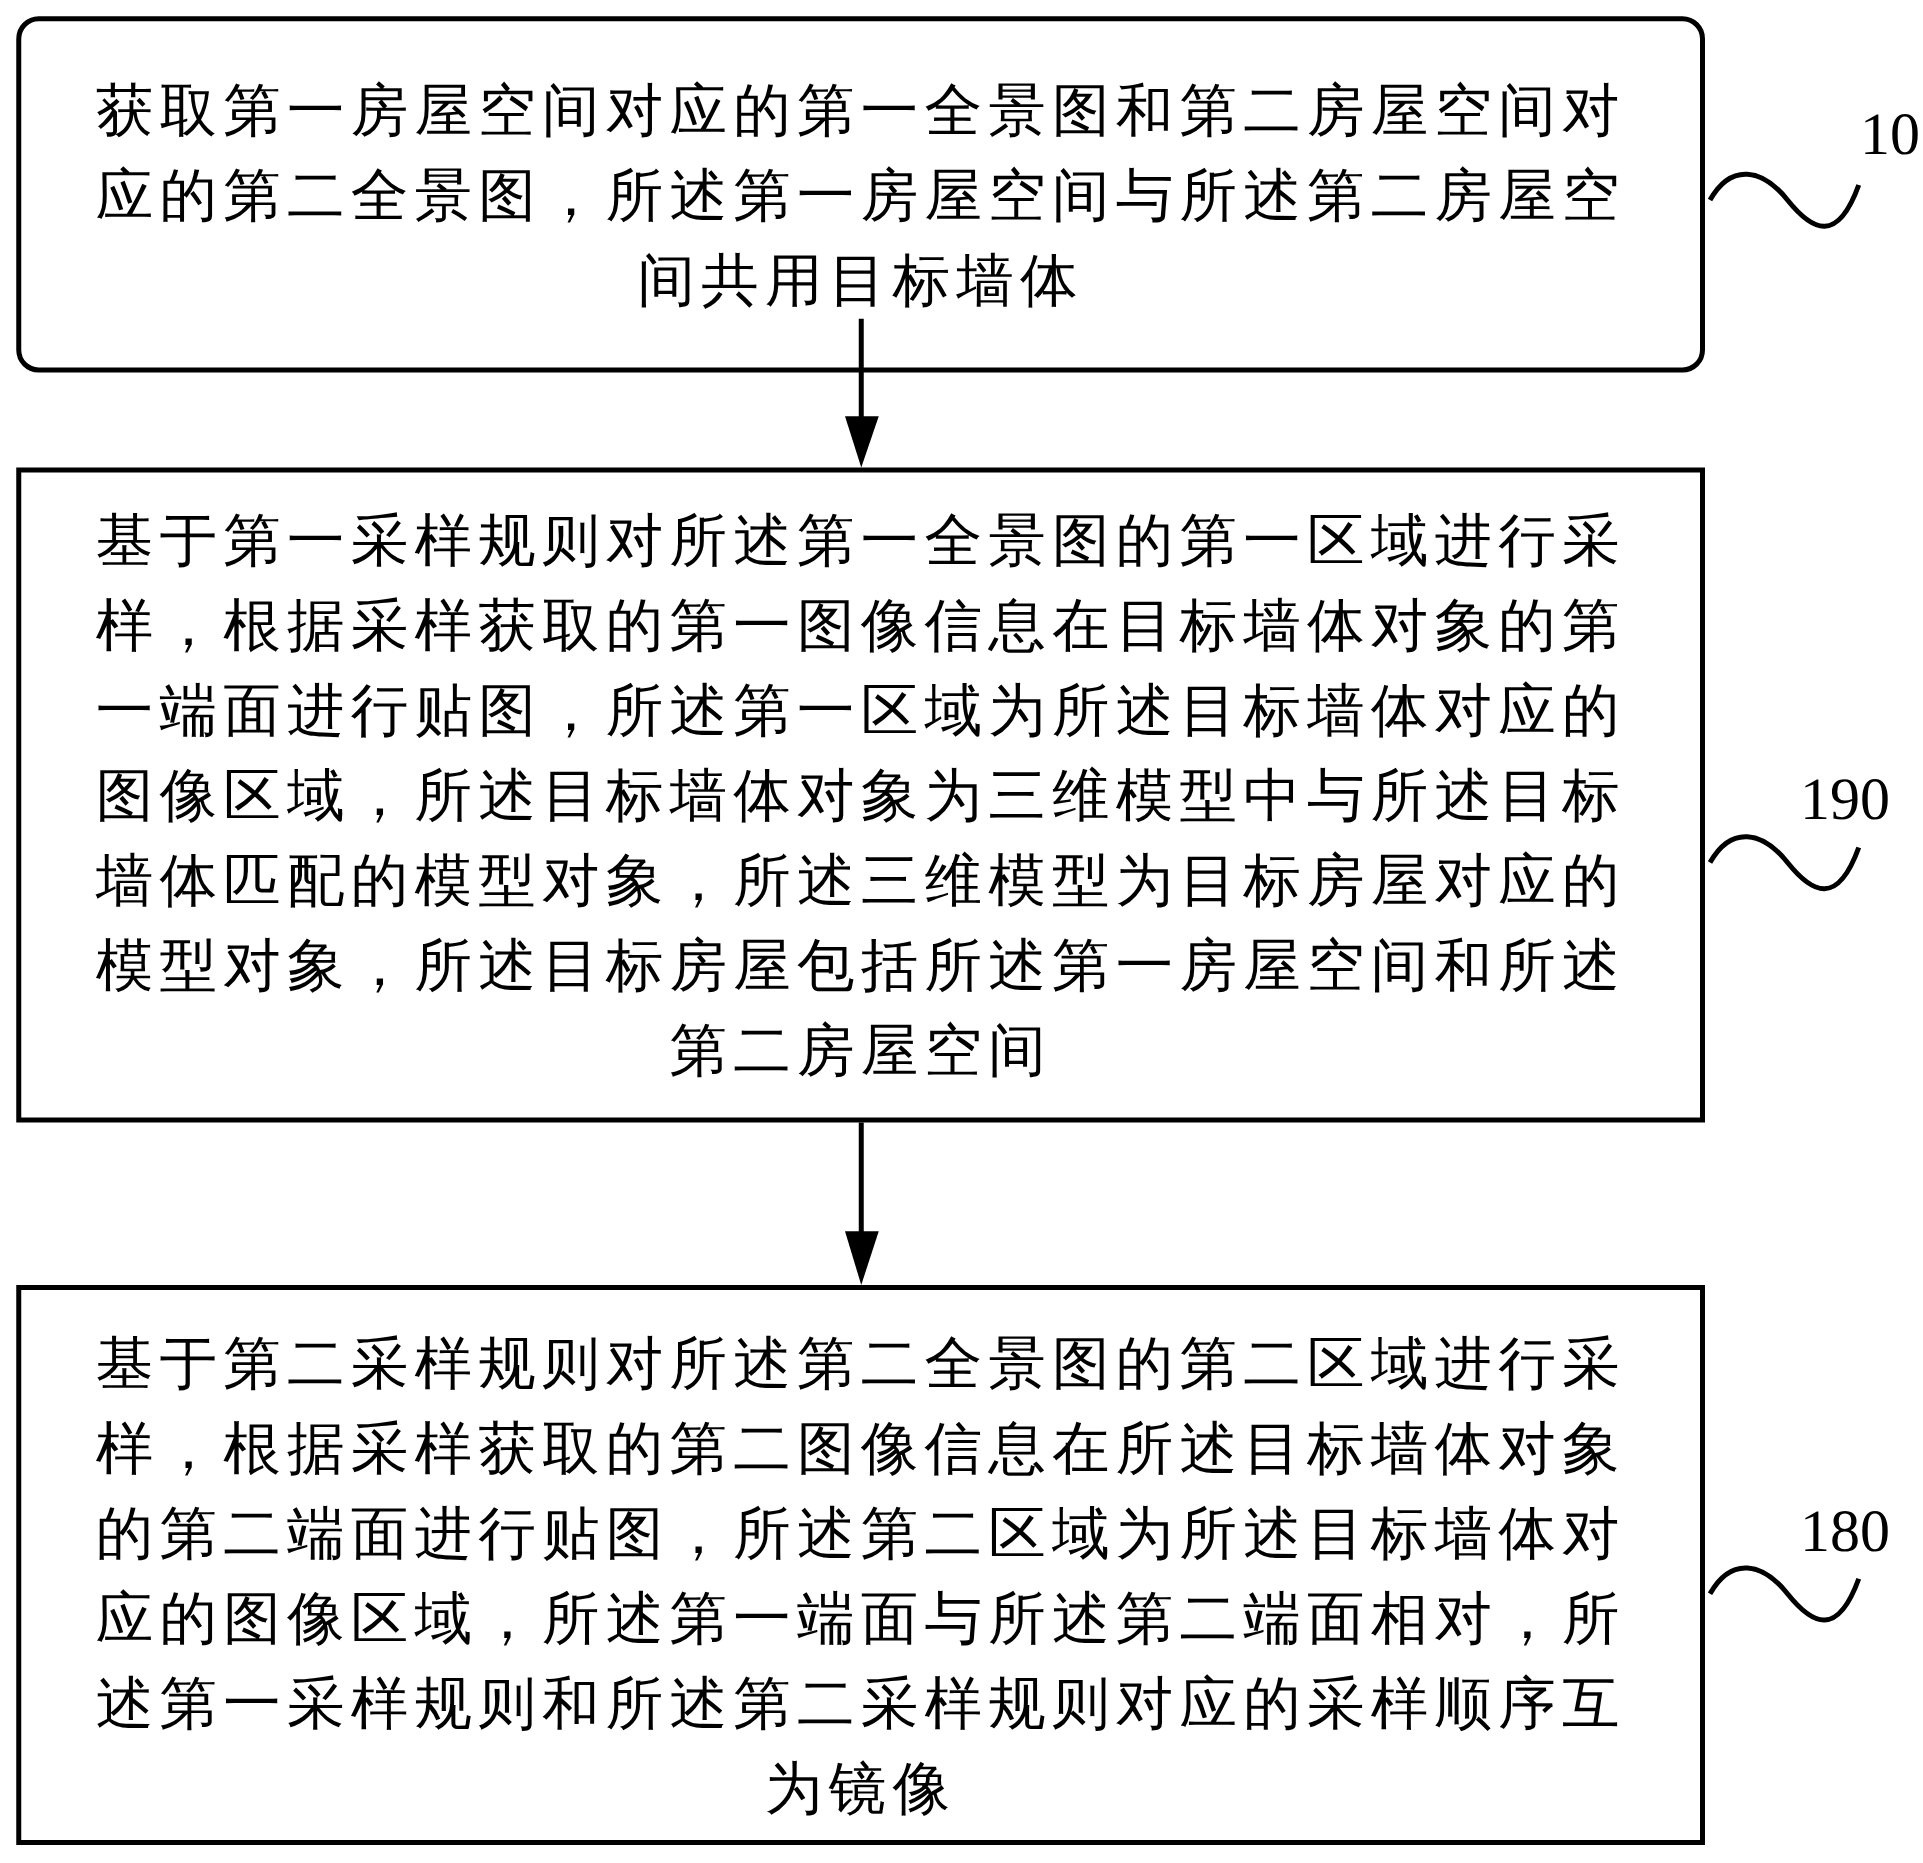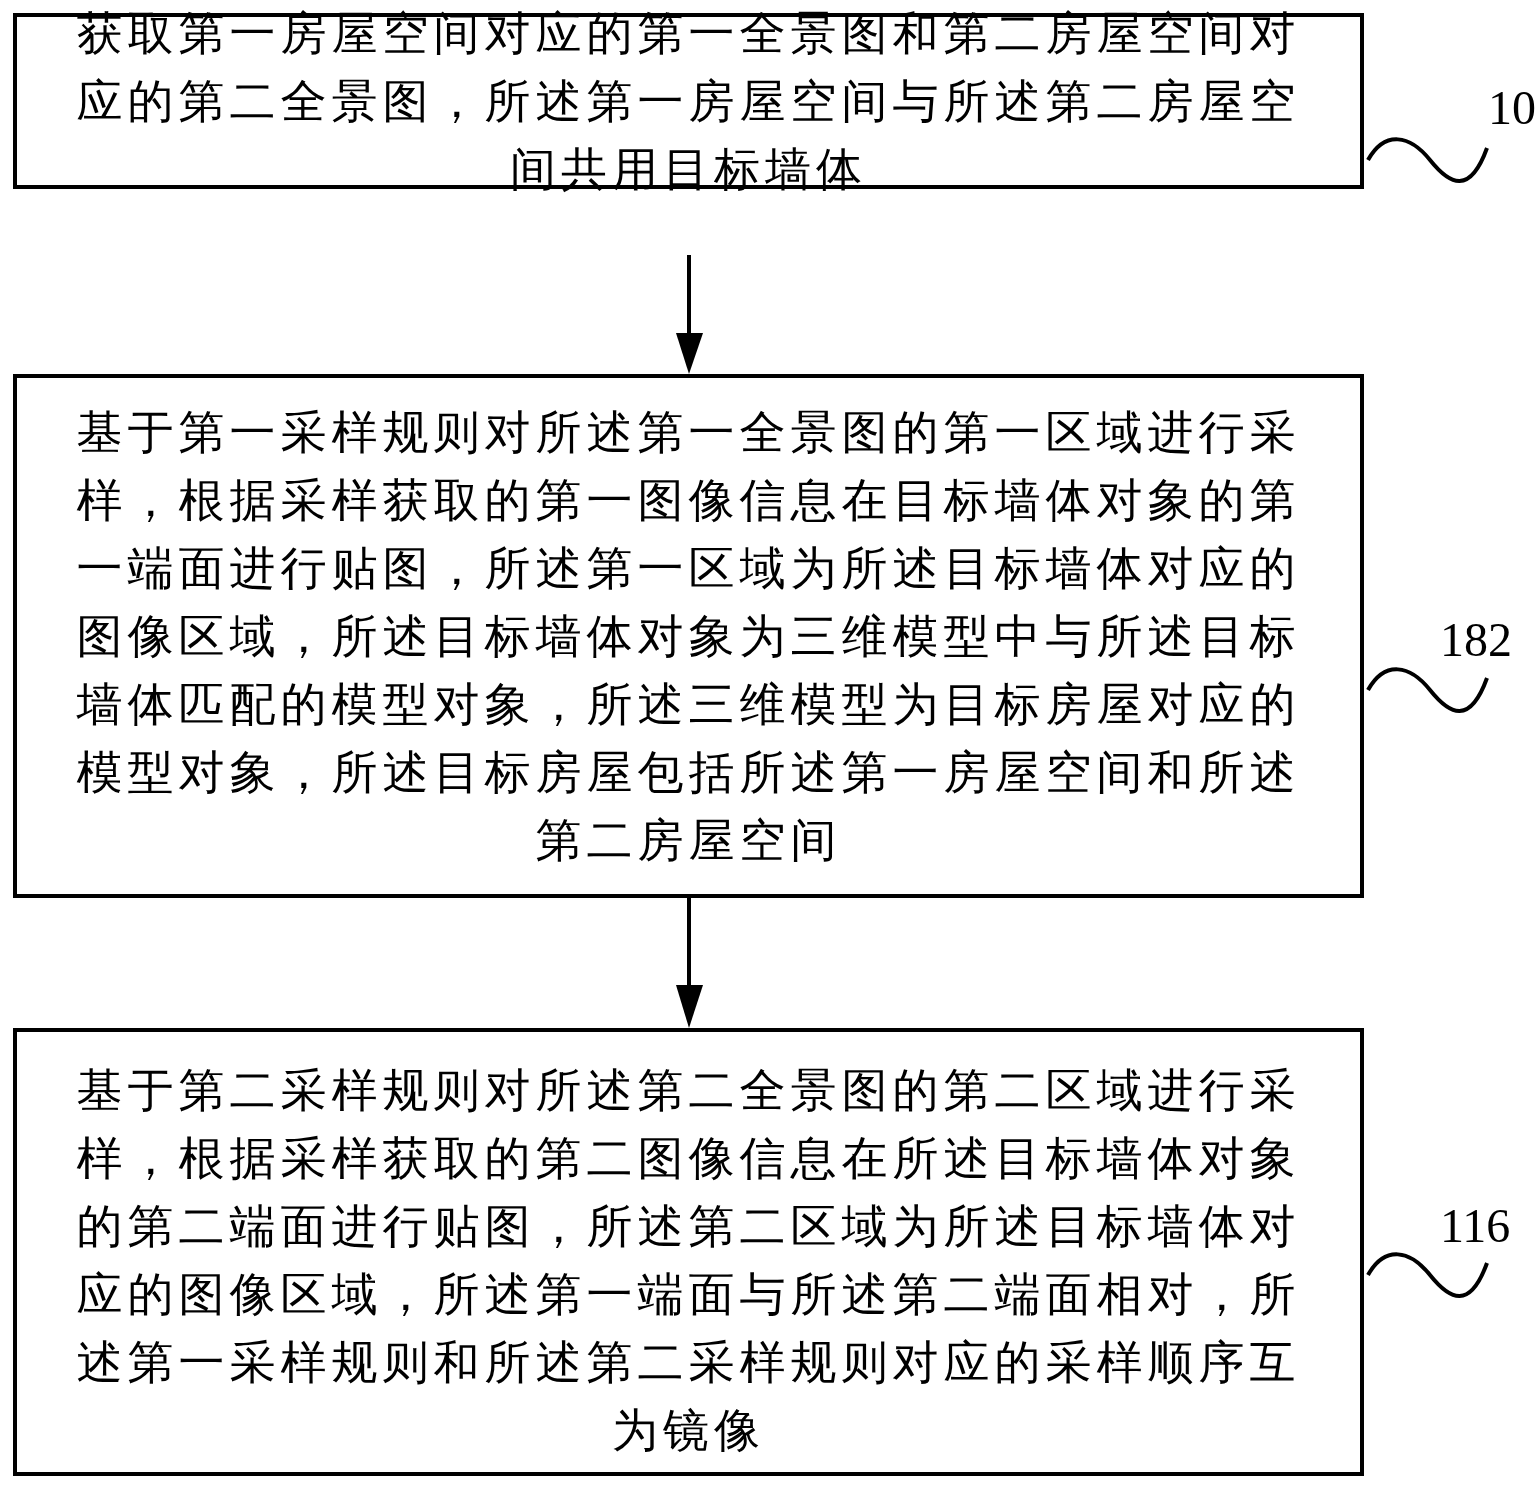--- a/index.html
+++ b/index.html
@@ -8,21 +8,21 @@
     .step-box {
       position: absolute; left: 13px; width: 1351px;
       border: 4px solid #000; box-sizing: border-box; background: #fff;
       display: flex; align-items: center; justify-content: center;
       padding: 8px 40px;
     }
     .step-text {
       font-size: 46px; line-height: 68px; text-align: center;
       letter-spacing: 5px; margin: 0;
     }
-    #box1 { top: 13px; height: 176px; }
+    #box1 { top: 13px; height: 285px; border-radius: 18px; }
     #box2 { top: 374px; height: 524px; }
     #box3 { top: 1028px; height: 448px; align-items: flex-end; }
     .step-label {
       position: absolute; font-family: "Liberation Serif", "DejaVu Serif", serif;
       font-size: 48px; line-height: 1;
     }
     svg.overlay { position: absolute; left: 0; top: 0; width: 1538px; height: 1490px; pointer-events: none; }
   </style>
 </head>
 <body>
@@ -33,22 +33,22 @@
 
 <div class="step-box" id="box2">
   <p class="step-text">基于第一采样规则对所述第一全景图的第一区域进行采样，根据采样获取的第一图像信息在目标墙体对象的第一端面进行贴图，所述第一区域为所述目标墙体对应的图像区域，所述目标墙体对象为三维模型中与所述目标墙体匹配的模型对象，所述三维模型为目标房屋对应的模型对象，所述目标房屋包括所述第一房屋空间和所述第二房屋空间</p>
 </div>
 
 <div class="step-box" id="box3">
   <p class="step-text">基于第二采样规则对所述第二全景图的第二区域进行采样，根据采样获取的第二图像信息在所述目标墙体对象的第二端面进行贴图，所述第二区域为所述目标墙体对应的图像区域，所述第一端面与所述第二端面相对，所述第一采样规则和所述第二采样规则对应的采样顺序互为镜像</p>
 </div>
 
 <span class="step-label" style="left:1440px; top:84px;margin-left:48px;">101</span>
-<span class="step-label" style="left:1440px; top:616px;">182</span>
-<span class="step-label" style="left:1440px; top:1202px;">116</span>
+<span class="step-label" style="left:1440px; top:616px;">190</span>
+<span class="step-label" style="left:1440px; top:1202px;">180</span>
 
 <svg class="overlay" viewBox="0 0 1538 1490">
 
   <g>
     <line x1="689" y1="255" x2="689" y2="340" stroke="#000" stroke-width="4"></line>
     <polygon points="676,333 703,333 689,374" fill="#000"></polygon>
   </g>
 
   <g>
     <line x1="689" y1="898" x2="689" y2="990" stroke="#000" stroke-width="4"></line>

